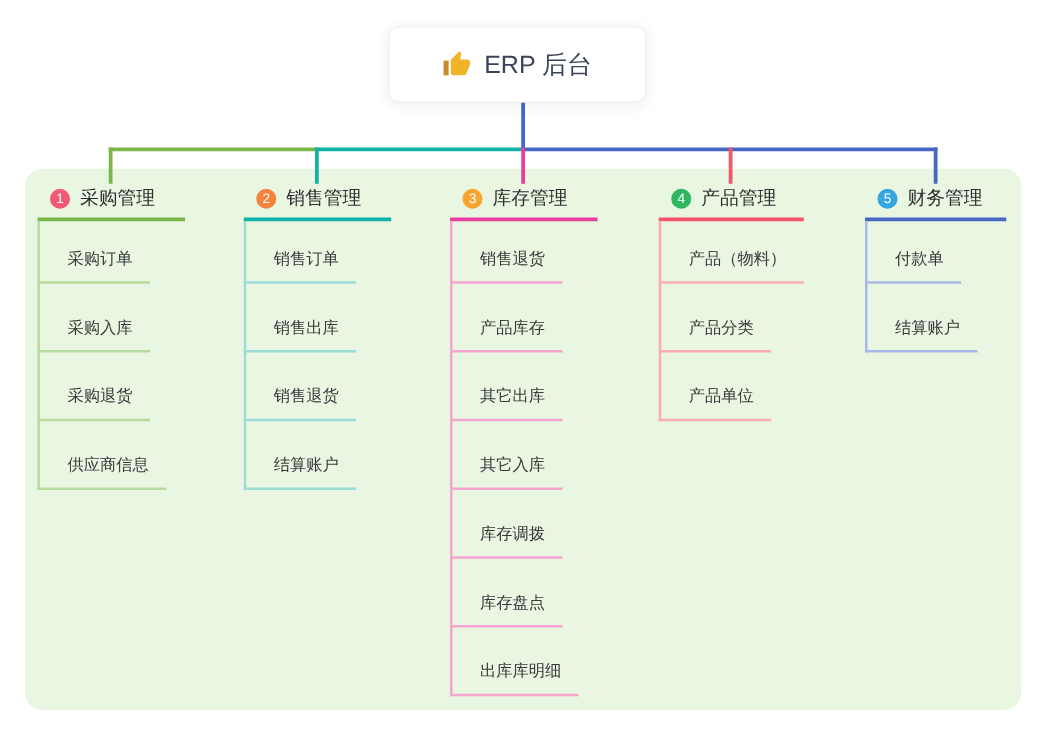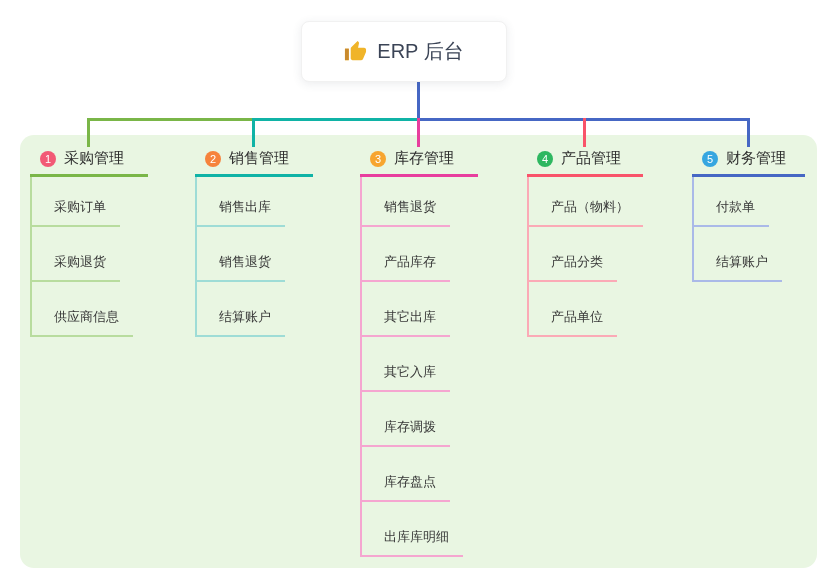--- a/index.html
+++ b/index.html
@@ -6,21 +6,21 @@
   body {
     width: 839px; height: 588px; position: relative; overflow: hidden;
     font-family: "Liberation Sans", "DejaVu Sans", sans-serif;
   }
   .canvas-bg {
     position: absolute; left: 20px; top: 135px; width: 797px; height: 433px;
     background: #e9f6e2; border-radius: 14px;
   }
   
   .root-card {
-    position: absolute; left: 301px; top: 21px; width: 206px; height: 61px;
+    position: absolute; left: 311px; top: 21px; width: 206px; height: 61px;
     background: #ffffff; border-radius: 8px; border: 1px solid #f1f1f1;
     box-shadow: 0 2px 10px rgba(60,70,90,.10);
     display: flex; align-items: center; justify-content: center; gap: 10px;
     font-size: 20px; font-weight: 500; color: #3b4456; box-sizing: border-box;
   }
   .thumb { width: 23px; height: 23px; display: inline-flex; }
   
   .hline, .vline { position: absolute; }
   .hline { height: 3px; top: 118px; }
   .vline { width: 3px; }
@@ -76,31 +76,33 @@
   <span>ERP 后台</span>
 </div>
 
 <div class="branch" style="left:30px; width:118px; --c:#7ab648; --t:#b8dc9e; --b:#f25975;">
   <div class="branch-header">
     <span class="badge">1</span>
     <span>采购管理</span>
   </div>
   <div class="children">
     <div class="child">采购订单</div>
+    <div class="child">采购入库</div>
     <div class="child">采购退货</div>
     <div class="child">供应商信息</div>
   </div>
 </div>
 
 <div class="branch" style="left:195px; width:118px; --c:#10b3a6; --t:#9edcd6; --b:#f6833c;">
   <div class="branch-header">
     <span class="badge">2</span>
     <span>销售管理</span>
   </div>
   <div class="children">
+    <div class="child">销售订单</div>
     <div class="child">销售出库</div>
     <div class="child">销售退货</div>
     <div class="child">结算账户</div>
   </div>
 </div>
 
 <div class="branch" style="left:360px; width:118px; --c:#e83e9e; --t:#f5a6d0; --b:#f7a52f;">
   <div class="branch-header">
     <span class="badge">3</span>
     <span>库存管理</span>

